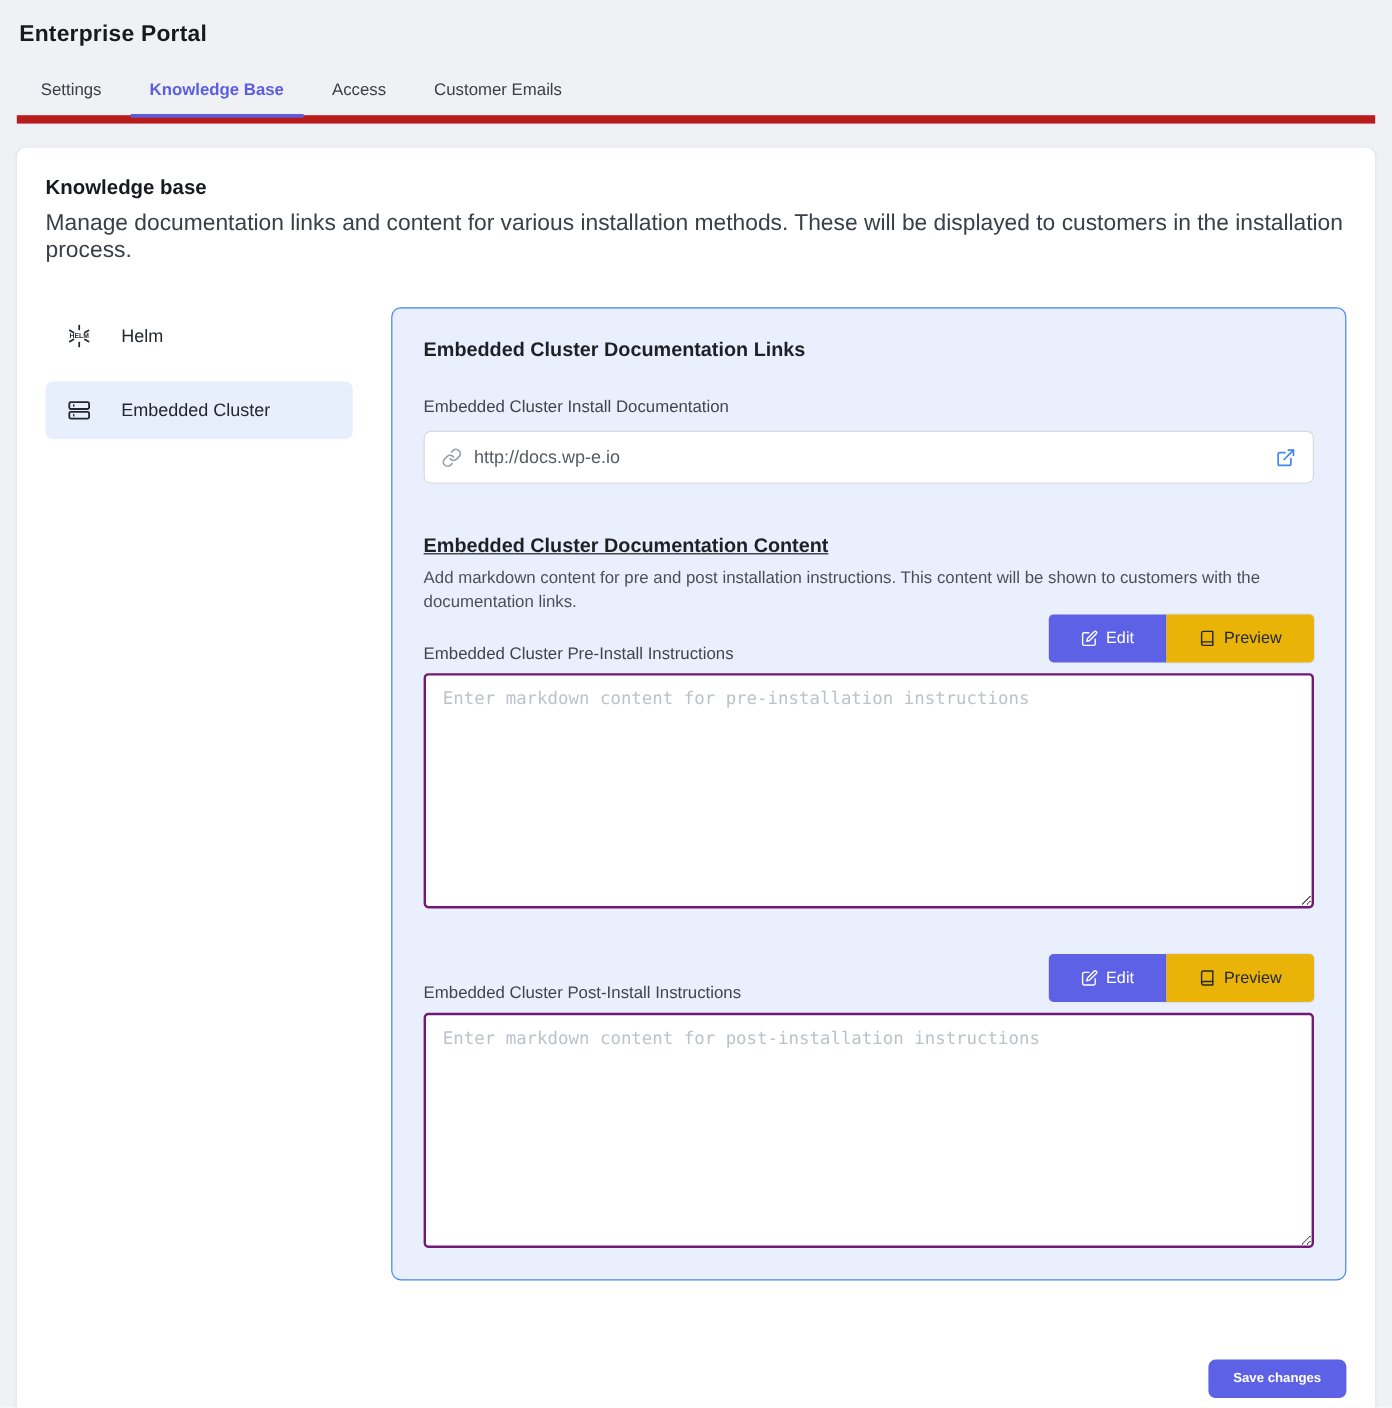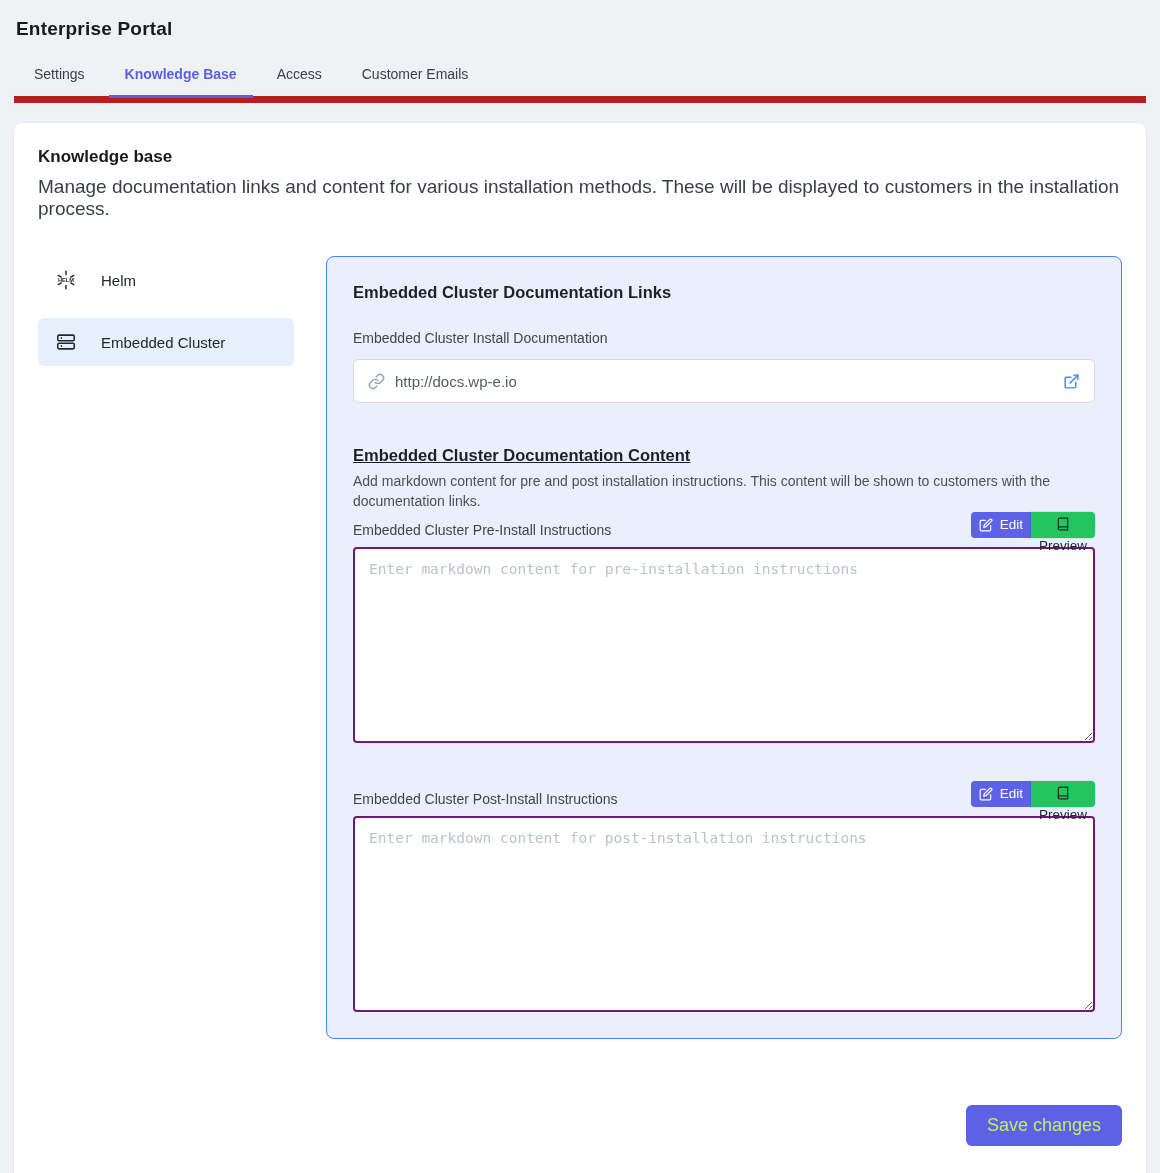--- a/index.html
+++ b/index.html
@@ -53,36 +53,36 @@
     flex:1; border:none; outline:none; font-size:15px; color:#565c64;
     font-family:"Liberation Sans", sans-serif; background:transparent;
   }
   .content-heading { margin-top:43px;text-decoration:underline; }
   .section-desc { margin-top:6px; font-size:14px; color:#4a5058; line-height:1.45; max-width:750px; }
   .editor-label-row {
     display:flex; justify-content:space-between; align-items:flex-end;
   }
   .seg-group { display:flex; }
   .seg-btn {
-    display:flex; align-items:center; gap:7px; font-size:13.5px; padding:5px 8px;
-    cursor:pointer; height:26px; border:none; font-family:"Liberation Sans", sans-serif;
+    display:flex; align-items:center; gap:7px; font-size:13.5px; padding:5px 27px;
+    cursor:pointer; height:40px; border:none; font-family:"Liberation Sans", sans-serif;
   }
   .seg-btn.edit { background:#5c61e6; color:#ffffff; border-radius:4px 0 0 4px; }
-  .seg-btn.preview { background:#22c55e; color:#23282e; border-radius:0 4px 4px 0; box-shadow:0 0 0 1px rgba(16,24,40,.06);flex-direction:column; }
+  .seg-btn.preview { background:#eab308; color:#23282e; border-radius:0 4px 4px 0; box-shadow:0 0 0 1px rgba(16,24,40,.06); }
   textarea.md-box {
     margin-top:9px; width:100%; height:196px; background:#fff;
     border:2px solid #701a75; border-radius:4px; padding:12px 14px;
     font-family:"DejaVu Sans Mono", monospace; font-size:14.5px; color:#3a4047;
     resize:both; outline:none; display:block;
   }
   textarea.md-box::placeholder { color:#bcc2ca; }
   
   .card-footer { display:flex; justify-content:flex-end; margin-top:66px; }
   .save-btn {
-    background:#5c61e6; color:#bef264; font-size:18px; font-weight:400;
+    background:#5c61e6; color:#ffffff; font-size:11px; font-weight:700;
     border:none; border-radius:6px; padding:10px 21px; cursor:pointer;
     font-family:"Liberation Sans", sans-serif;
   }
   svg { display:block; }
 </style>
 </head>
 <body>
 
 <div class="app-header">
   <div class="app-title">Enterprise Portal</div>

